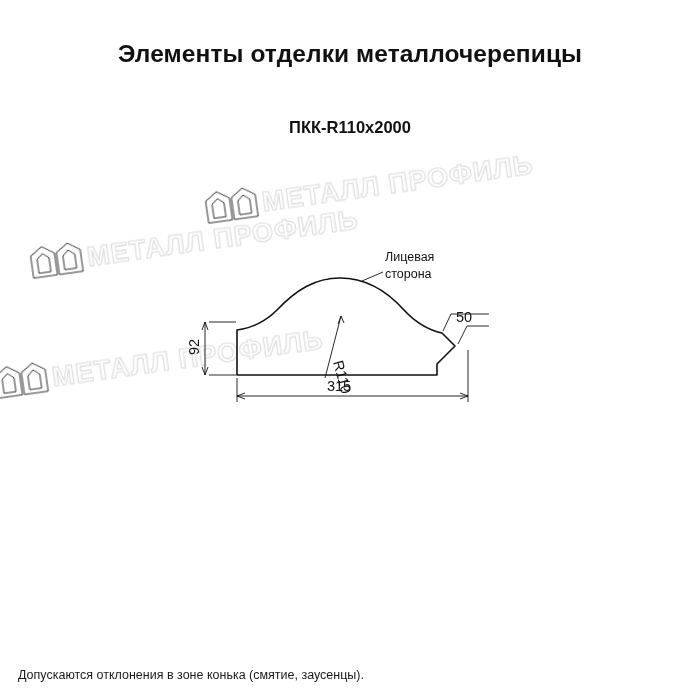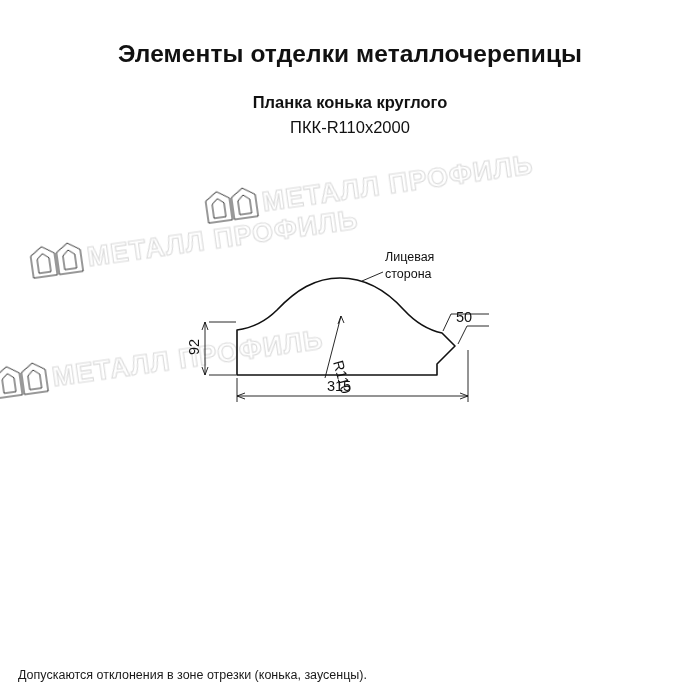--- a/index.html
+++ b/index.html
@@ -43,21 +43,21 @@
     font-weight: bold;
     color: #111111;
   }
   .subtitle-2 {
     position: absolute;
     top: 118px;
     left: 0;
     width: 700px;
     text-align: center;
     font-size: 16.5px;
-    font-weight: normal;
+    font-weight: bold;
     color: #111111;
   }
   .drawing-wrap {
     position: absolute;
     left: 0;
     top: 150px;
     width: 700px;
     height: 330px;
   }
   .drawing-wrap svg {
@@ -106,21 +106,20 @@
     stroke: #111111;
     stroke-width: 0.9px;
   }
 </style>
 </head>
 <body>
 
 <div class="page">
 
   <div class="title">Элементы отделки металлочерепицы</div>
-  <div class="subtitle-1">Планка конька круглого</div>
   <div class="subtitle-2">ПКК-R110х2000</div>
 
   <div class="drawing-wrap">
     <svg width="700" height="330" viewBox="0 0 700 330" xmlns="http://www.w3.org/2000/svg">
 
       <g opacity="0.95">
         <g transform="translate(200,40) rotate(-8)">
           <g>
             <path class="thin" stroke="#d9d9d9" stroke-width="1.2" fill="none" d="M4 34 L4 12 L16 4 L28 12 L28 34 Z M10 30 L10 16 L16 11 L22 16 L22 30 Z"></path>
             <path class="thin" stroke="#d9d9d9" stroke-width="1.2" fill="none" d="M30 34 L30 12 L42 4 L54 12 L54 34 Z M36 30 L36 16 L42 11 L48 16 L48 30 Z"></path>
@@ -191,16 +190,16 @@
         <path class="thin" d="M237 246 L468 246"></path>
         <path class="thin" d="M237 246 L245 243 M237 246 L245 249"></path>
         <path class="thin" d="M468 246 L460 243 M468 246 L460 249"></path>
         <text class="dim-text" x="339" y="241" text-anchor="middle">315</text>
       </g>
 
     </svg>
   </div>
 
   <div class="footnotes">
-    <span class="footnote-line">Допускаются отклонения в зоне отрезки (конька, заусенцы).</span>
+    <span class="footnote-line">Допускаются отклонения в зоне конька (смятие, заусенцы).</span>
   </div>
 
 </div>
 
 </body></html>

